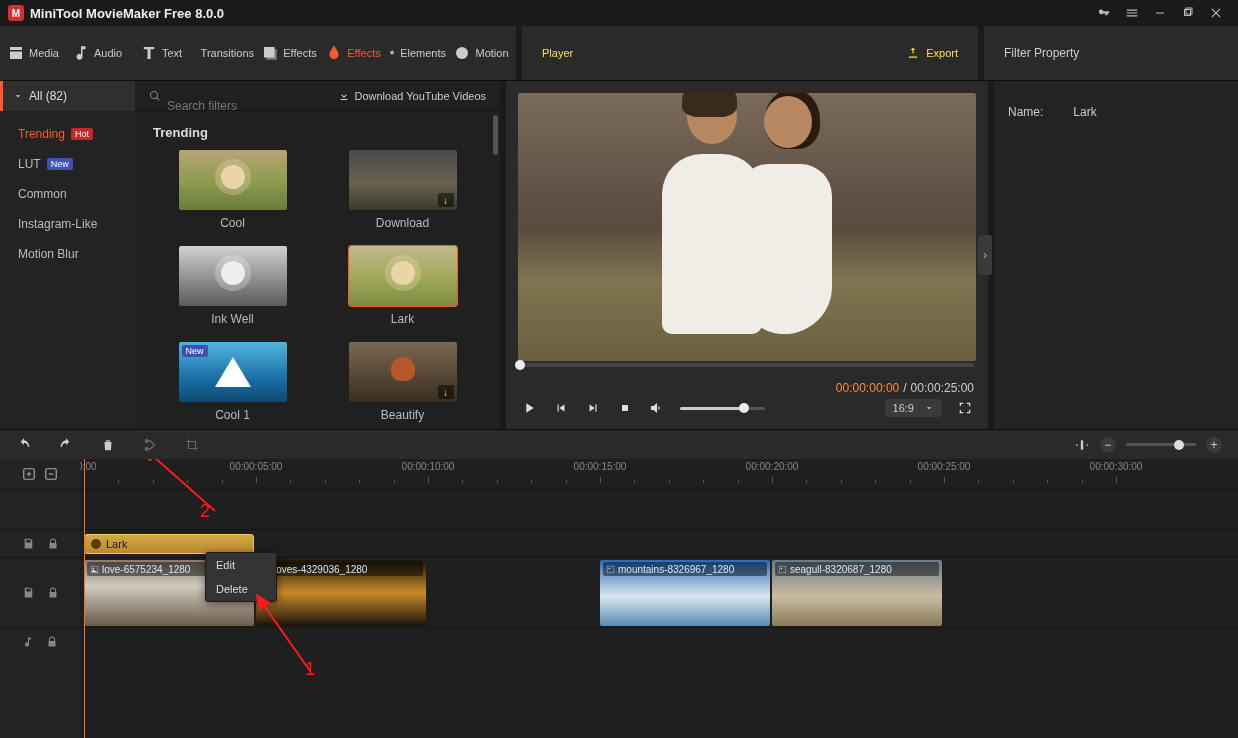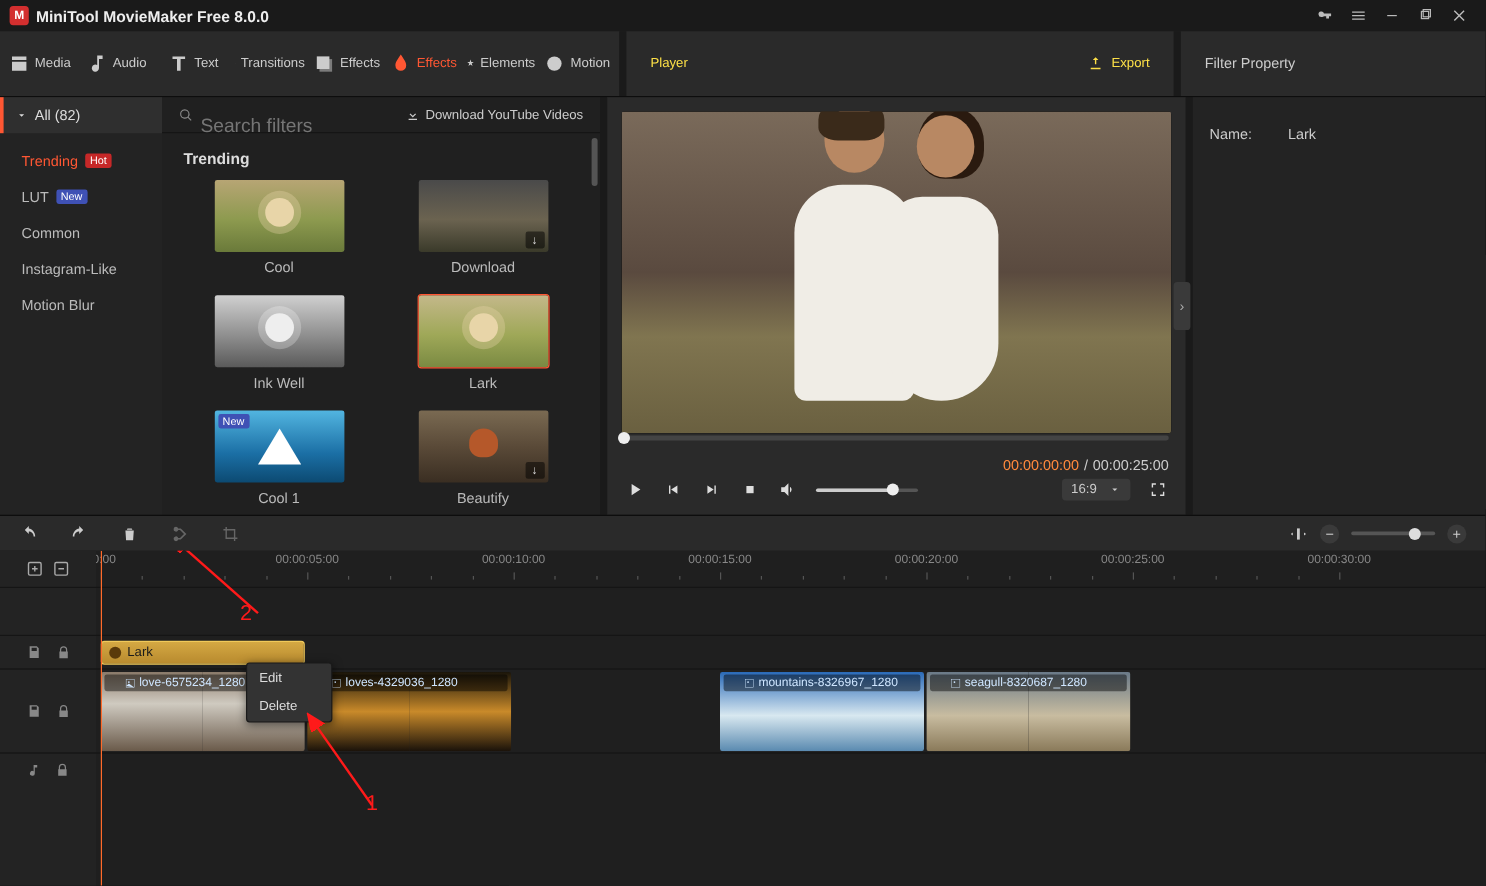--- a/index.html
+++ b/index.html
@@ -29,21 +29,21 @@
 .sidebar-head { height: 30px; display: flex; align-items: center; padding: 0 10px; background: #2f2f2f; color: #ddd; gap: 6px; border-left: 3px solid #ff5733;}
 .sidebar-items { padding: 8px 0; }
 .side-item { padding: 8px 18px; color: #bbb; font-size: 12px; cursor: pointer; display: flex; align-items: center; gap: 6px; }
 .side-item.active { color: #ff5733; }
 .badge-hot { background: #c62828; color: #fff; font-size: 9px; padding: 1px 4px; border-radius: 2px; }
 .badge-new { background: #3f51b5; color: #fff; font-size: 9px; padding: 1px 4px; border-radius: 2px; }
 
 .gallery { flex: 0 0 365px; background: #202020; display: flex; flex-direction: column; position: relative; }
 .gallery-head { height: 30px; display: flex; align-items: center; padding: 0 14px; gap: 10px; border-bottom: 1px solid #151515; }
 .search-wrap { display: flex; align-items: center; gap: 6px; color: #888; }
-.search-wrap input { background: transparent; border: none; color: #f9a8d4; width: 110px; outline: none; font-size: 16px; margin-top: 20px;}
+.search-wrap input { background: transparent; border: none; color: #f9a8d4; width: 110px; outline: none; font-size: 12px; margin-top: 20px;}
 .dl-link { display: flex; align-items: center; gap: 5px; color: #ccc; font-size: 11px; cursor: pointer; margin-left: auto;}
 .gallery-body { flex: 1; overflow: hidden; padding: 8px 14px; position: relative;}
 .gal-title { color: #ddd; font-size: 13px; font-weight: 600; margin: 6px 4px 10px; }
 .gal-grid { display: grid; grid-template-columns: repeat(2, 140px); gap: 16px 30px; justify-content: center;}
 .gal-item { text-align: center; color: #bbb; font-size: 12px; }
 .gal-thumb { width: 108px; height: 60px; margin: 0 auto 6px; border-radius: 2px; position: relative; background: #333; }
 .gal-thumb.selected { outline: 1px solid #ff5733; }
 .dl-badge { position: absolute; bottom: 3px; right: 3px; width: 16px; height: 14px; background: rgba(0,0,0,.5); border-radius: 2px; display: flex; align-items: center; justify-content: center; color: #ddd; font-size: 10px;}
 .new-badge { position: absolute; top: 3px; left: 3px; background: #3f51b5; color: #fff; font-size: 9px; padding: 1px 4px; border-radius: 2px;}
 .gal-scroll { position: absolute; right: 2px; top: 4px; width: 5px; height: 40px; background: #555; border-radius: 3px;}
@@ -110,21 +110,21 @@
 .tracks{ position:relative;}
 .track{ height:56px; border-top:1px solid #151515; position:relative;}
 .track.small{ height:28px;}
 .track.big{ height:70px;}
 .playhead{ position:absolute; left:4px; top:0; bottom:0; width:1px; background:#ff6a2a; z-index:5;}
 
 .filter-clip{ position:absolute; left:4px; top:4px; height:20px; width:170px; background:linear-gradient(180deg,#d4a843,#b88a2e); border:1px solid #f0c95a; border-radius:3px; display:flex; align-items:center; gap:5px; padding:0 6px; color:#1a1a1a; font-size:11px; font-weight:500;}
 .filter-clip .dot{ width:10px;height:10px; background:#5a3a0a; border-radius:50%;}
 
 .vclip{ position:absolute; top:2px; height:66px; border-radius:2px; overflow:hidden;}
-.vclip .label{ position:absolute; top:2px; left:3px; right:3px; height:14px; background:rgba(0,0,0,.45); color:#cfe6ff; font-size:10px; display:flex; align-items:center; gap:3px; padding:0 17px; border-radius:2px;}
+.vclip .label{ position:absolute; top:2px; left:3px; right:3px; height:14px; background:rgba(0,0,0,.45); color:#cfe6ff; font-size:10px; display:flex; align-items:center; gap:3px; padding:0 3px; border-radius:2px;}
 .vclip .frames{ position:absolute; top:0; bottom:0; left:0; right:0; display:flex;}
 .vclip .frames div{ flex:1;}
 .c-love{ left:4px; width:170px;} .c-love .frames div{background:linear-gradient(180deg,#8a7a6a,#cfcac0 40%,#6a5a4a);}
 .c-loves{ left:176px; width:170px;} .c-loves .frames div{background:linear-gradient(180deg,#1a150a,#c98a2a 50%,#1a120a);}
 .c-flowers{ left:348px; width:170px;} .c-flowers .frames div{background:linear-gradient(180deg,#3a5a12,#e6c822 50%,#3a5a12);}
 .c-mountains{ left:520px; width:170px;} .c-mountains .frames div{background:linear-gradient(180deg,#2a6ab8,#d8e8f0 55%,#5a8ab0);}
 .c-seagull{ left:692px; width:170px;} .c-seagull .frames div{background:linear-gradient(180deg,#6a7a88,#c8bca0 55%,#8a7a5a);}
 
 .context-menu{ position:absolute; top:93px; left:125px; width:72px; background:#333; border:1px solid #1a1a1a; border-radius:3px; z-index:20; box-shadow:0 2px 8px rgba(0,0,0,.5);}
 .cm-item{ padding:6px 10px; color:#ddd; font-size:11px; cursor:pointer;}

